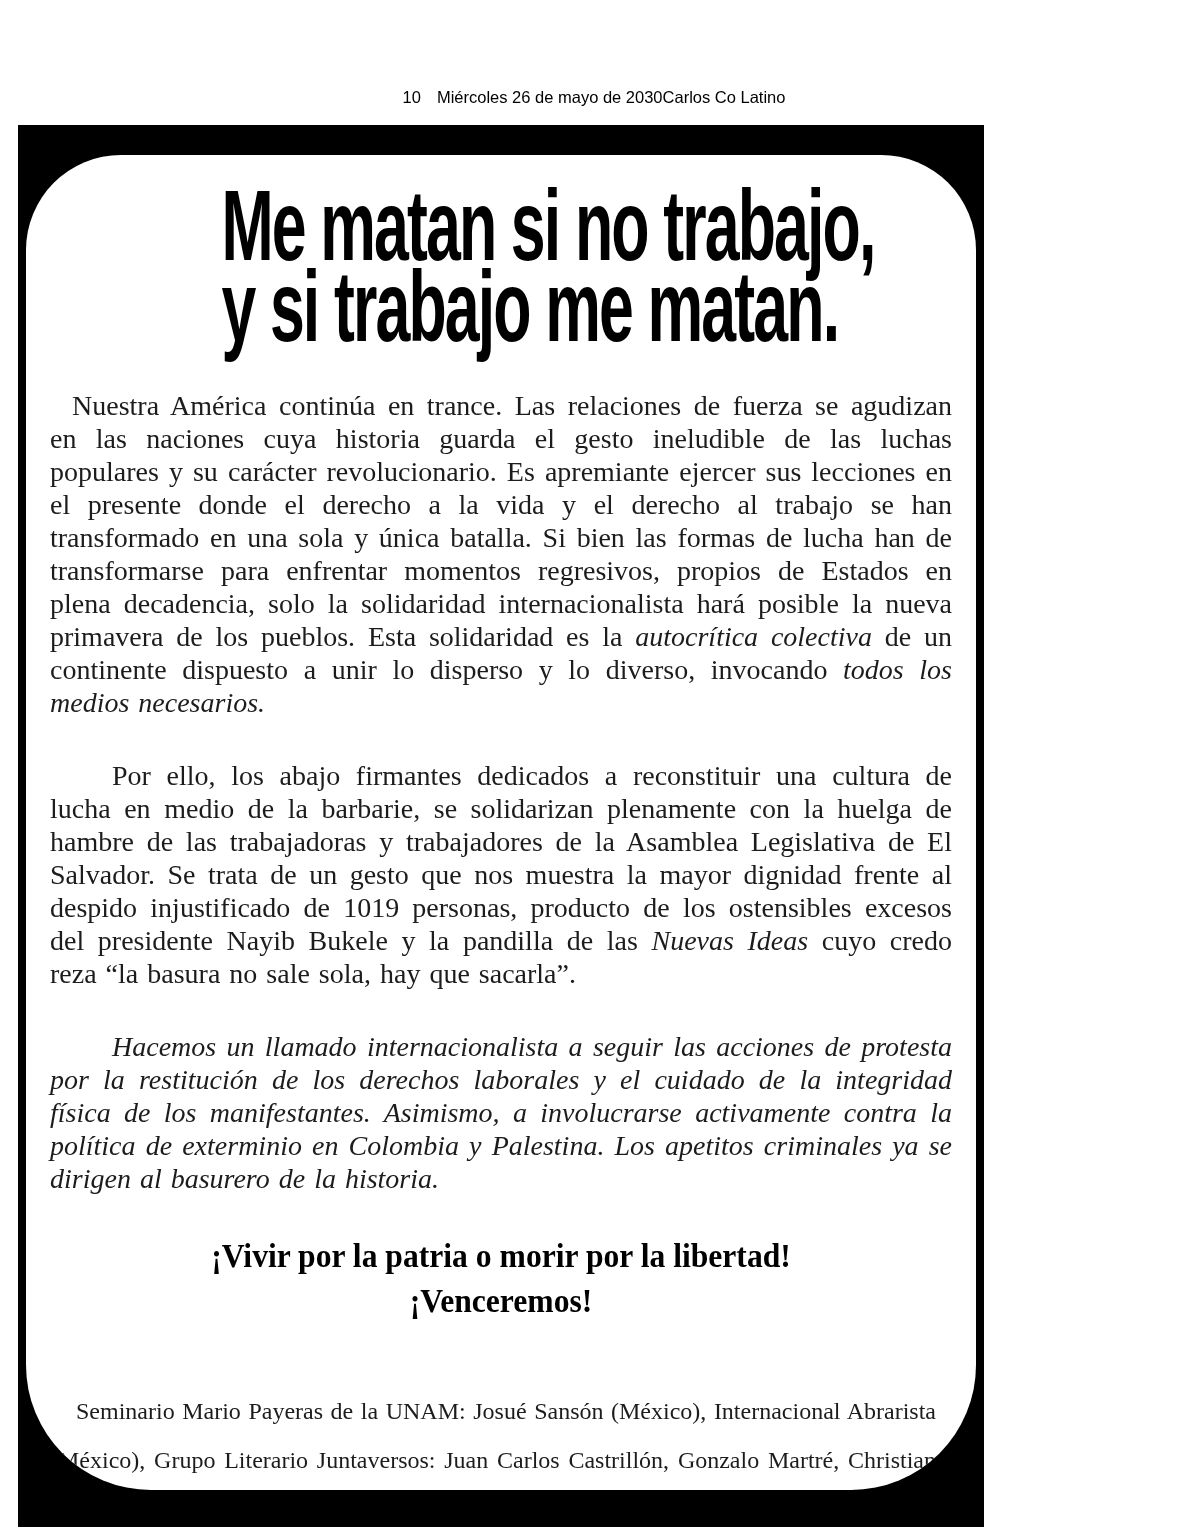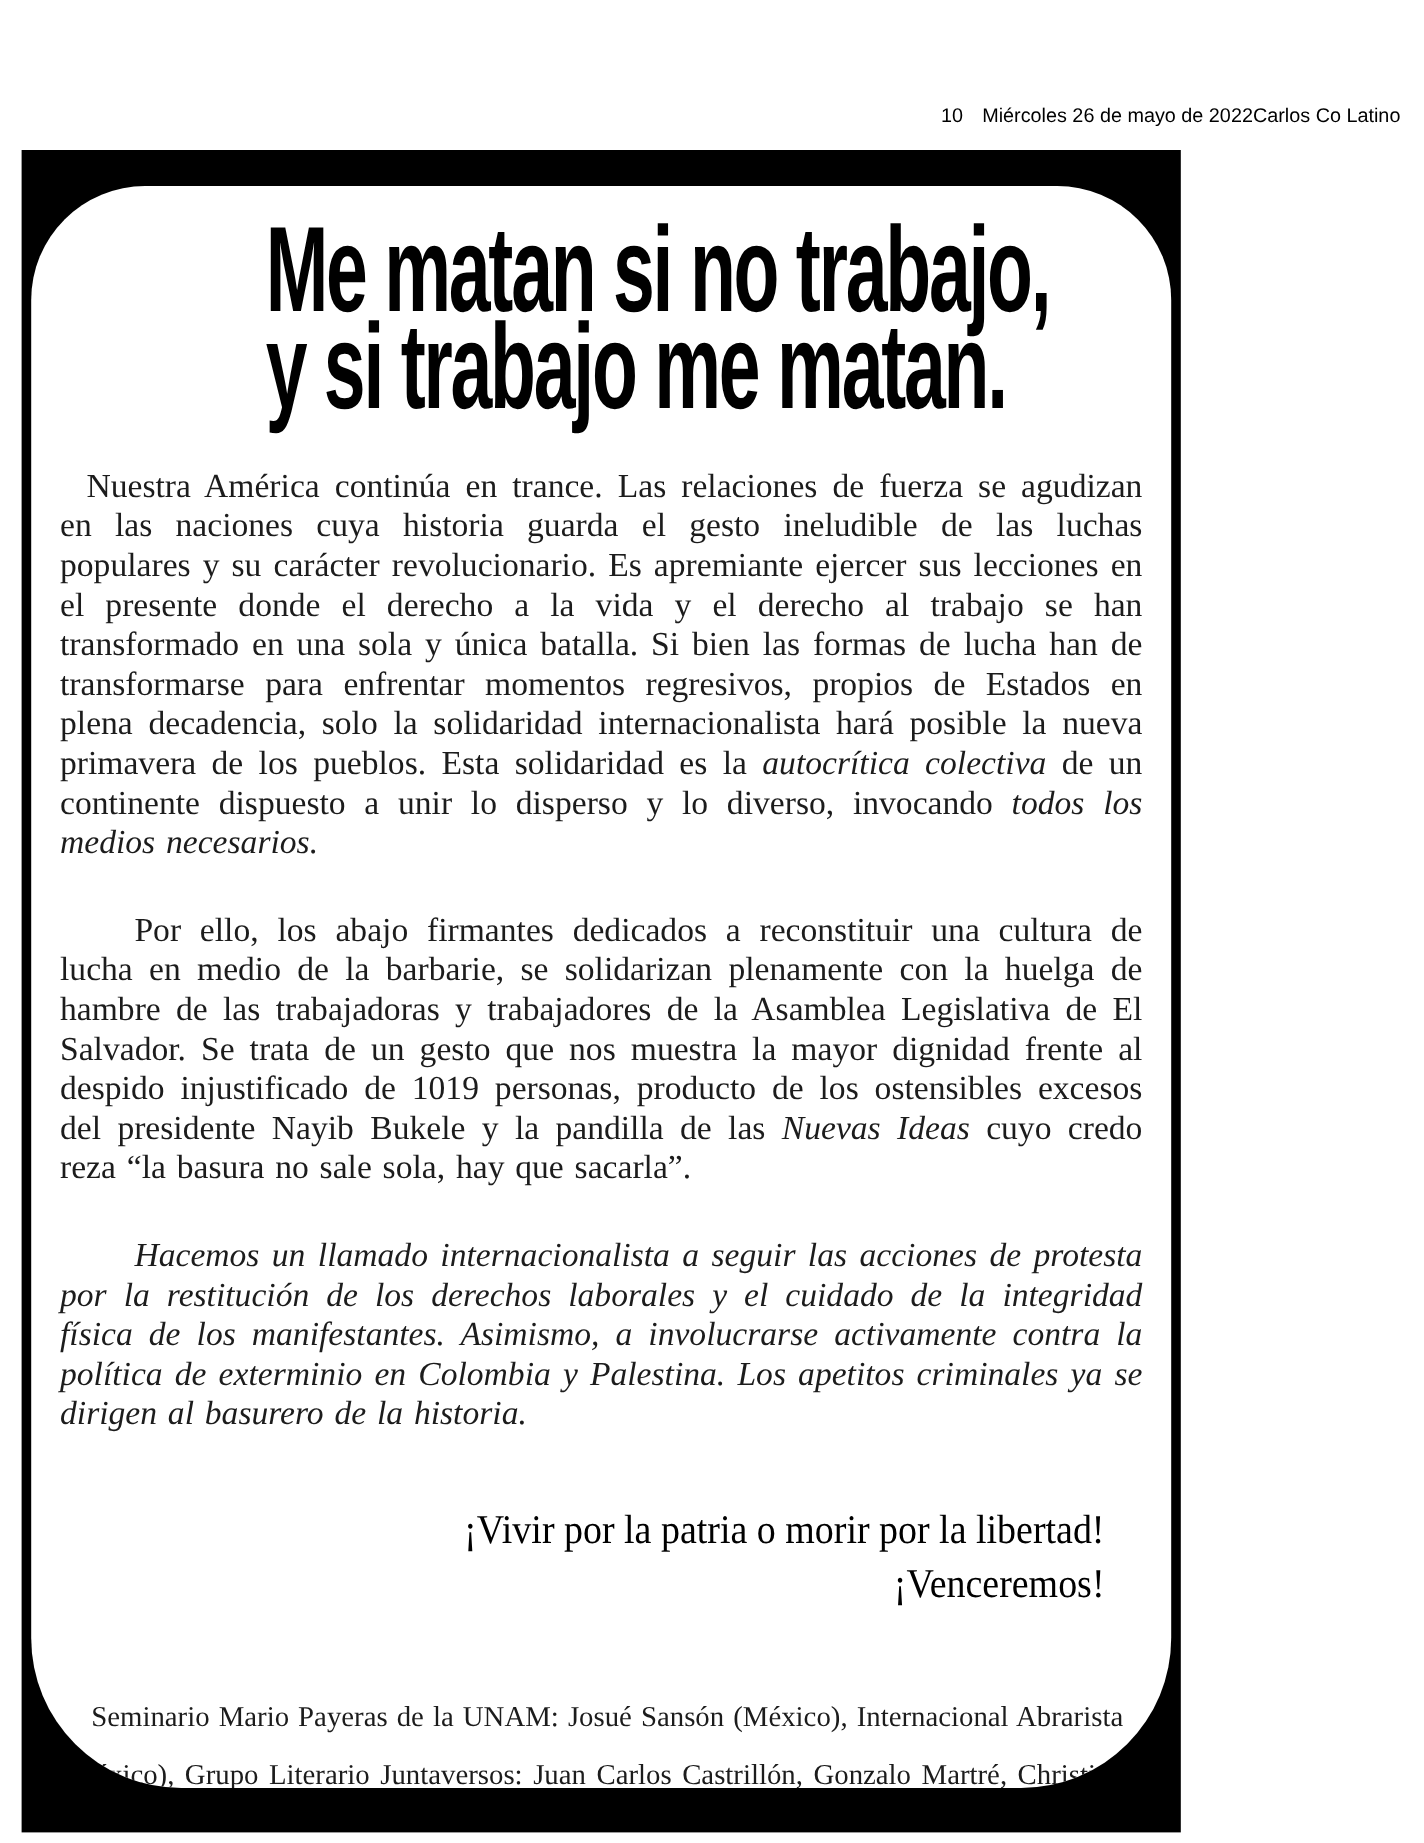--- a/index.html
+++ b/index.html
@@ -10,21 +10,21 @@
     font-family: "Liberation Serif", serif;
     color: #111111;
     position: relative;
     overflow: hidden;
   }
   .page { position: relative; width: 1187px; height: 1536px; background: #ffffff; }
 
   
   .running-header {
     position: absolute; top: 88px; left: 21px; right: 20px;
-    display: flex; justify-content: flex-end; align-items: baseline;
+    display: flex; justify-content: center; align-items: baseline;
     font-family: "Liberation Sans", sans-serif;
     font-size: 16.5px; color: #000000;
   }
   .running-header .left { display: flex; gap: 16px; }
 
   
   .frame {
     position: absolute; left: 18px; top: 125px;
     width: 966px; height: 1402px;
     background: #000000;
@@ -65,23 +65,23 @@
     word-spacing: 2px;
   }
   .para { margin: 0 0 40px 0; }
   .para:last-child { margin-bottom: 0; font-style: italic; }
   .indent-sm { text-indent: 22px; }
   .indent-lg { text-indent: 62px; }
   .para em { font-style: italic; }
 
   
   .slogan {
-    margin-top: 58px;
-    text-align: right;
-    font-weight: normal;
+    margin-top: 38px;
+    text-align: center;
+    font-weight: bold;
     font-size: 34px;
     line-height: 45px;
     color: #000000;
   }
   .slogan div { transform: scaleX(0.93); transform-origin: 50% 50%; white-space: nowrap; }
 
   
   .signatories {
     margin: 64px 16px 0 0;
     font-size: 24px;
@@ -92,21 +92,21 @@
   }
 </style>
 </head>
 <body>
 
 <div class="page">
 
   <div class="running-header">
     <div class="left">
       <span>10</span>
-      <span>Miércoles 26 de mayo de 2022</span>
+      <span>Miércoles 26 de mayo de 2030</span>
     </div>
     <div>Carlos Co Latino</div>
   </div>
 
   <div class="frame">
     <div class="frame-inner">
 
       <h1 class="headline">
         <span class="hl-line">Me matan si no trabajo,</span>
         <span class="hl-line">y si trabajo me matan.</span>

